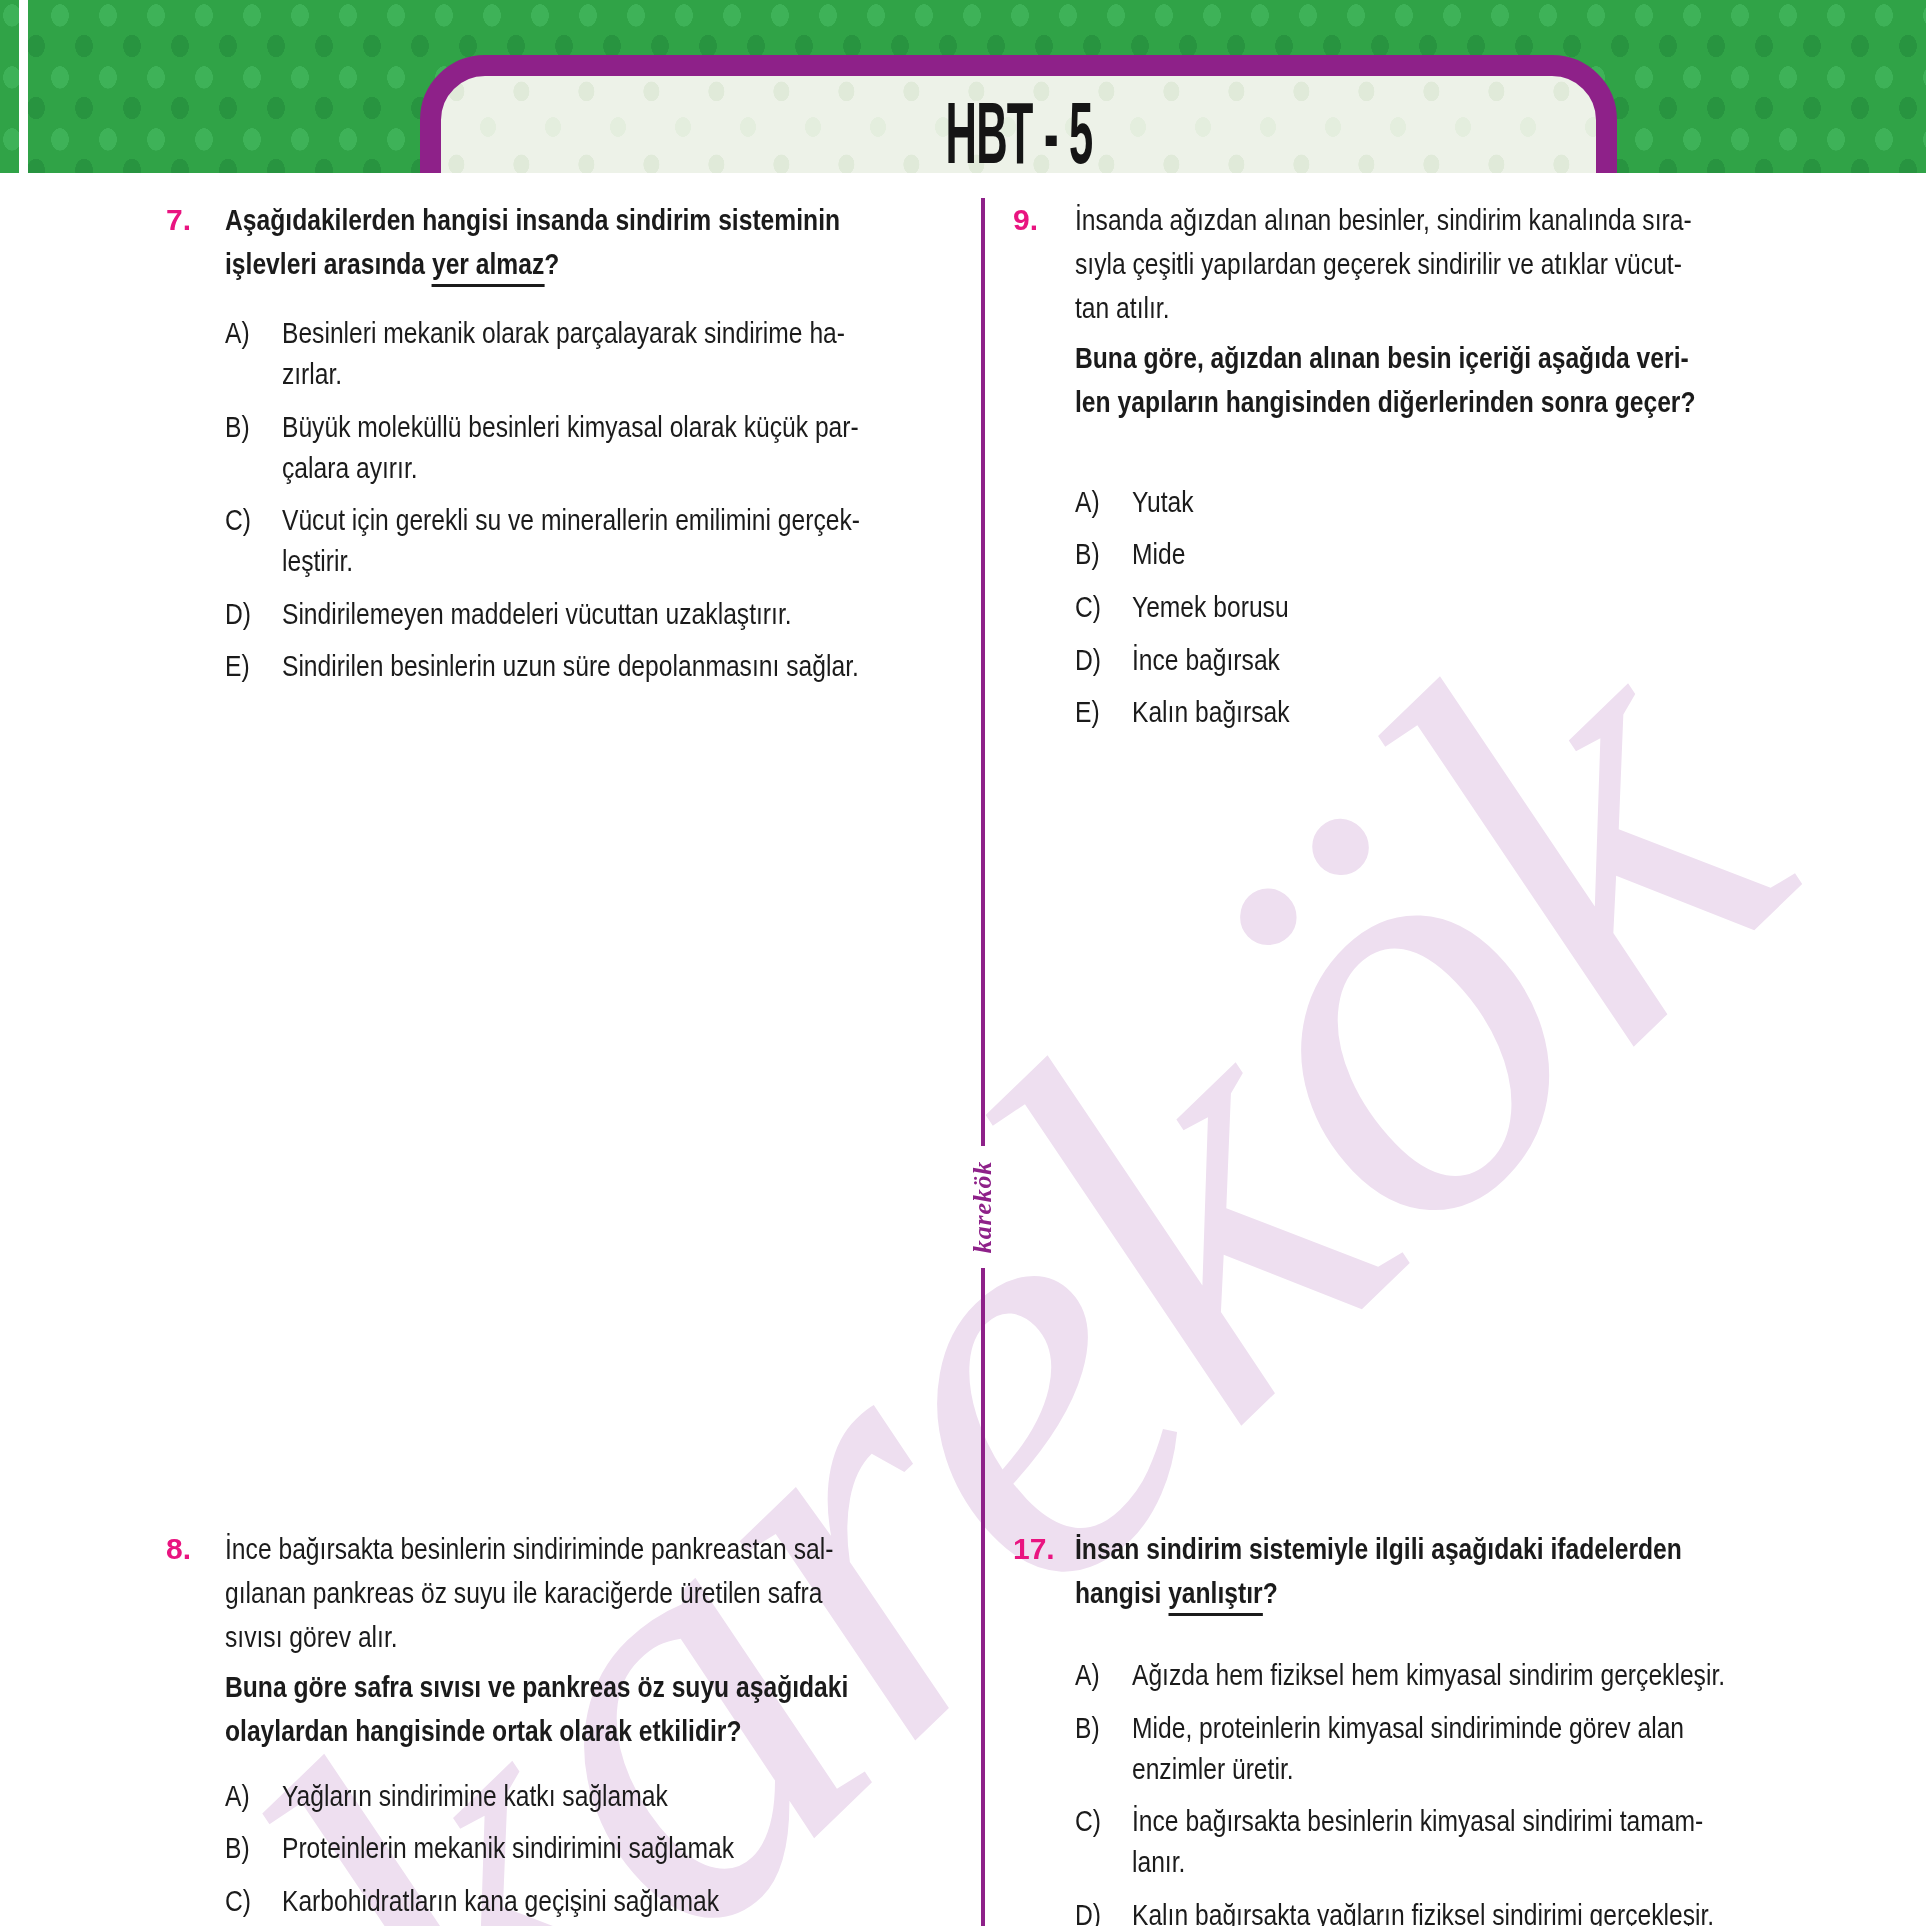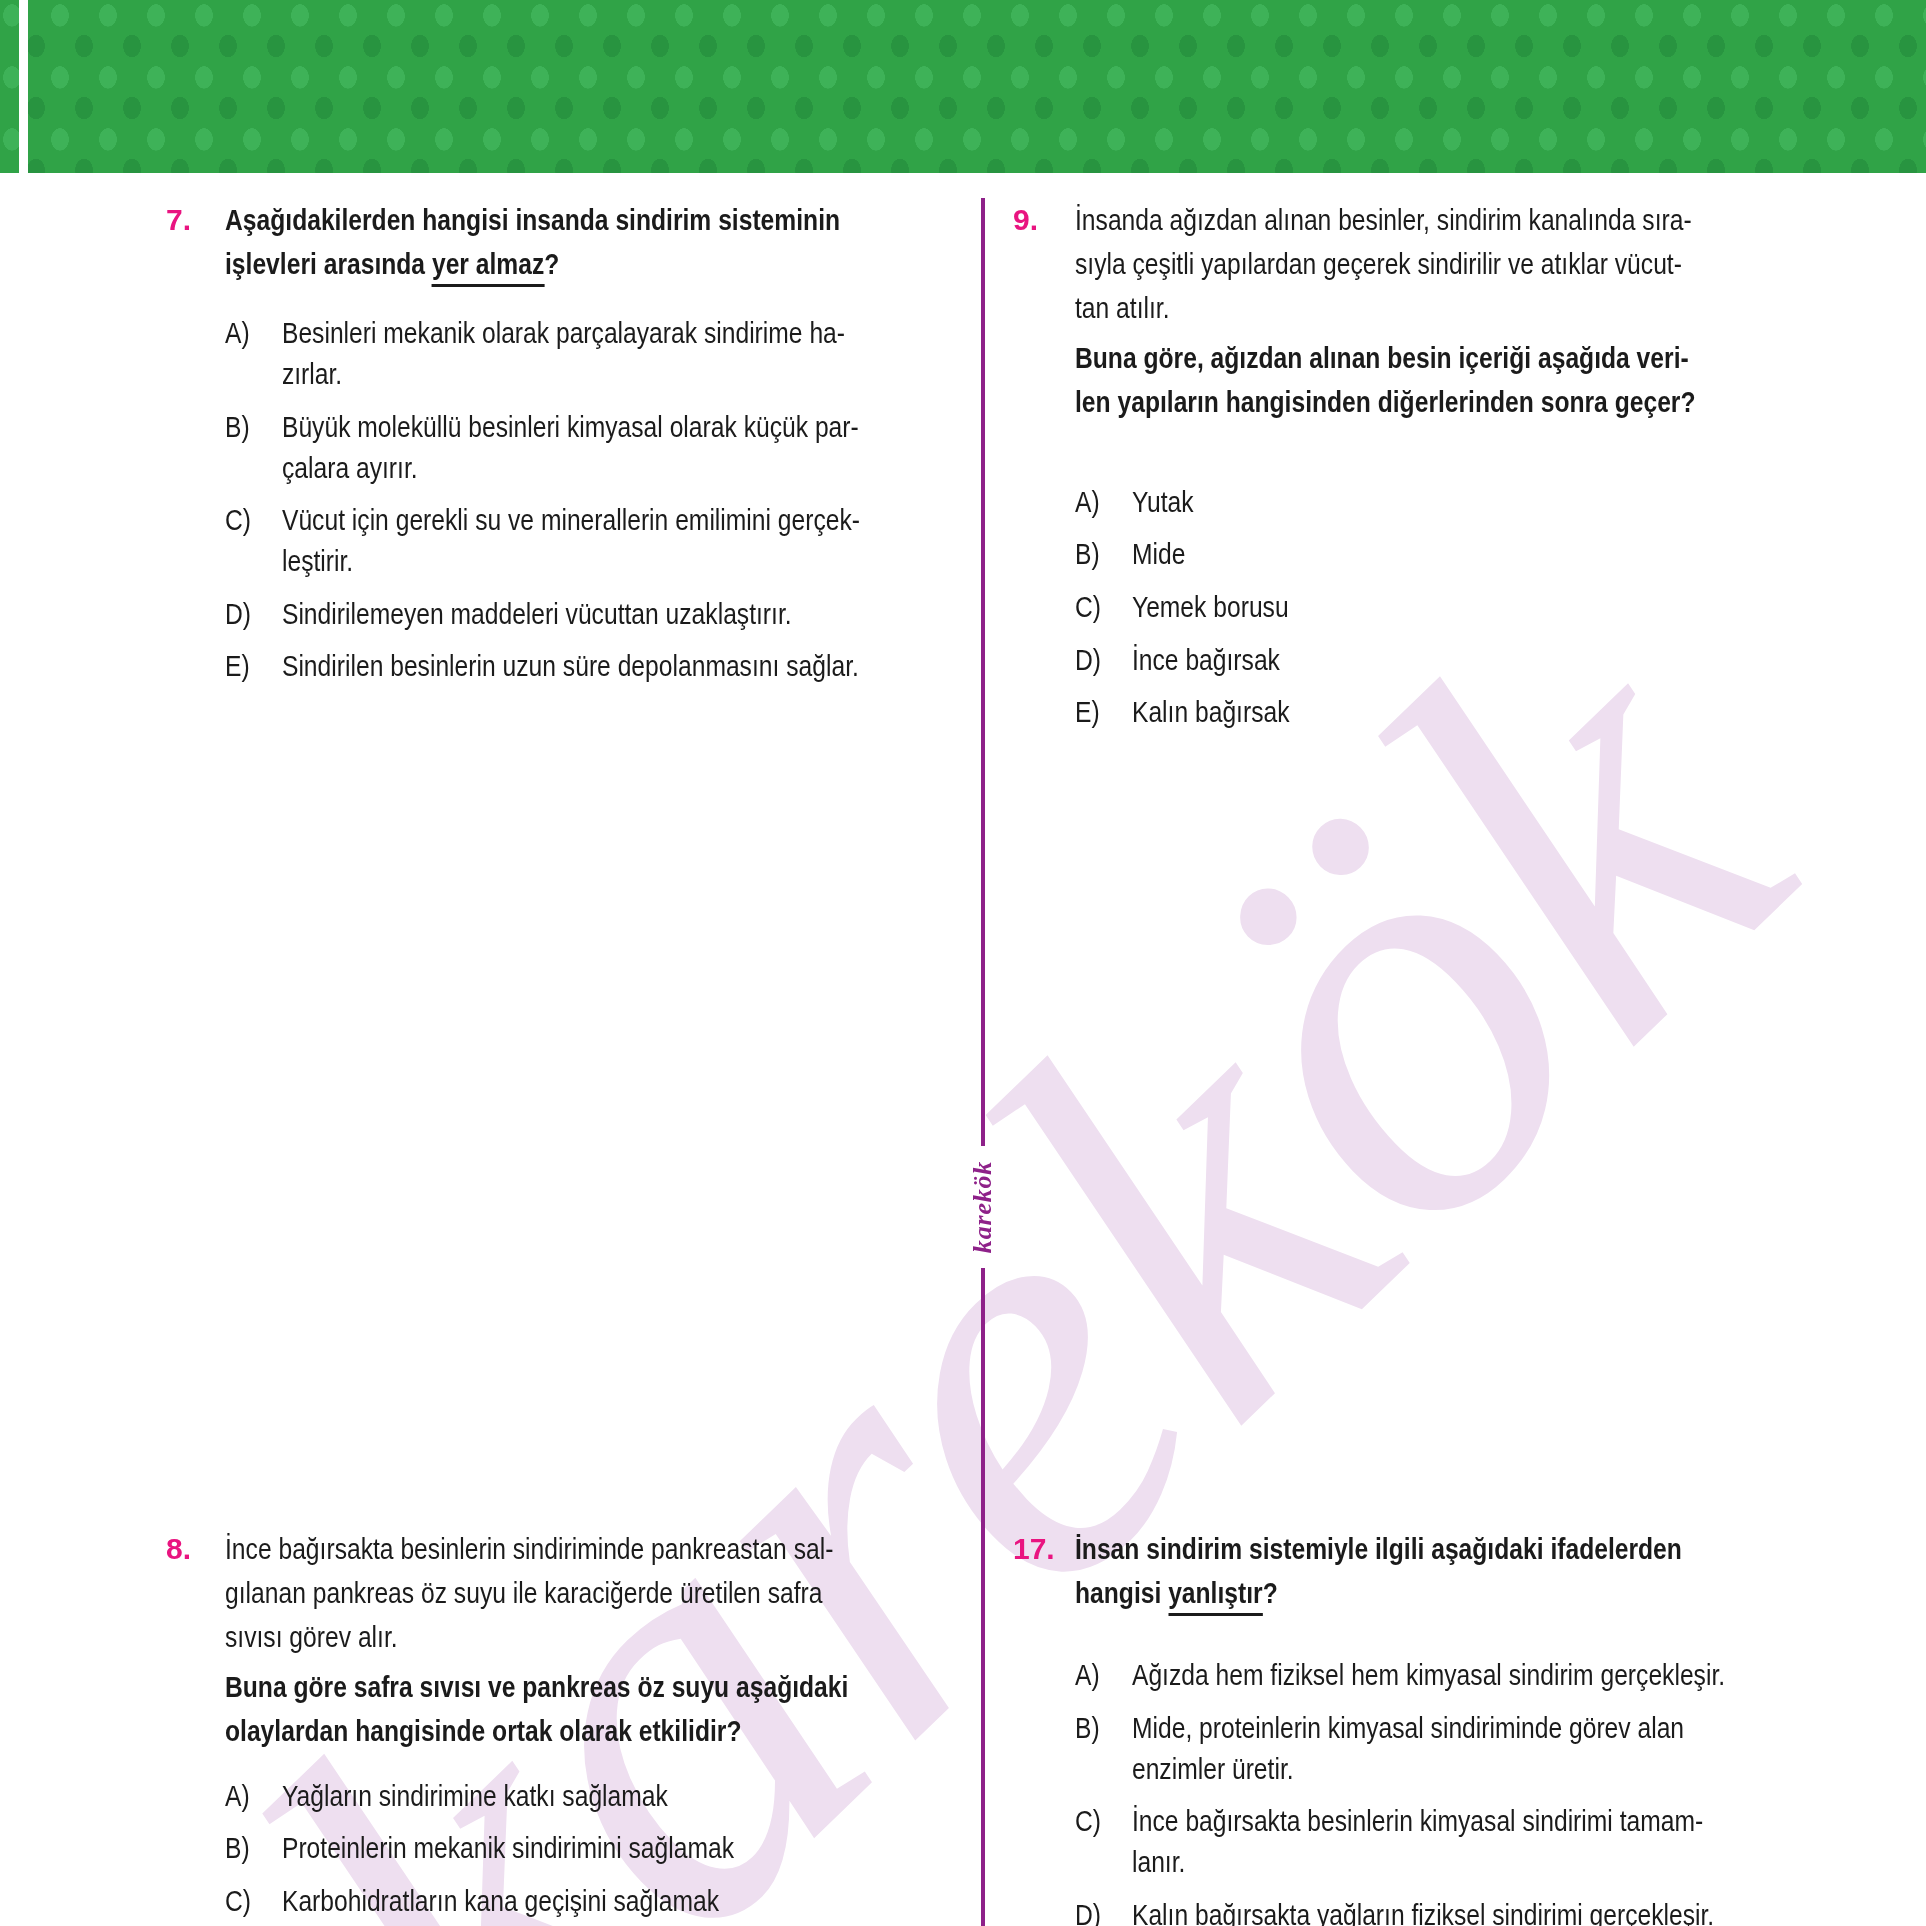--- a/index.html
+++ b/index.html
@@ -91,20 +91,25 @@
 </style>
 </head>
 <body>
 
 <div id="page">
 
   <div class="wm">karekök</div>
 
   <div class="band">
     <div class="band-gap"></div>
+    <div class="hbox">
+      <div class="hbt">
+        <span class="hbt-inner">HBT - 5</span>
+      </div>
+    </div>
   </div>
 
   <div class="divider seg-top"></div>
   <div class="divider seg-bottom"></div>
   <div class="klogo">karekök</div>
 
   <section class="question q7">
     <div class="qnum">7.</div>
     <div class="qtext">
       <p class="stem"><span>Aşağıdakilerden hangisi insanda sindirim sisteminin

